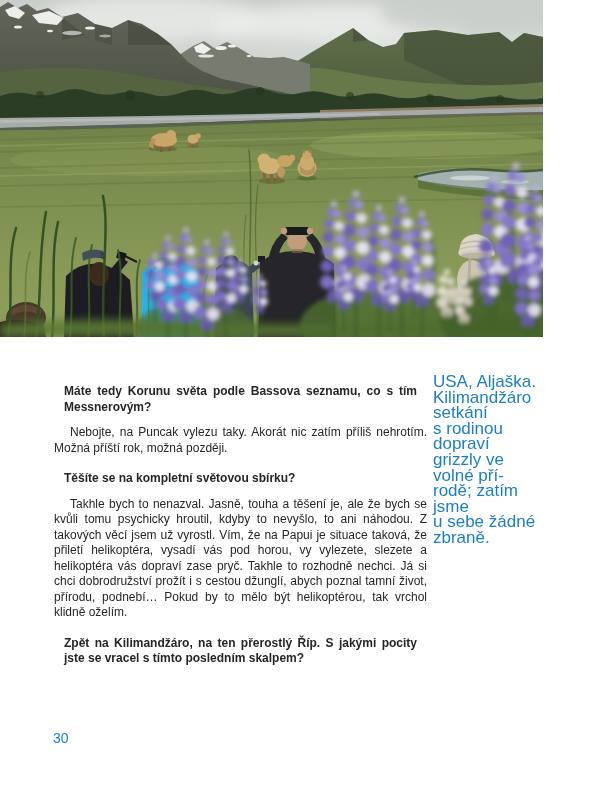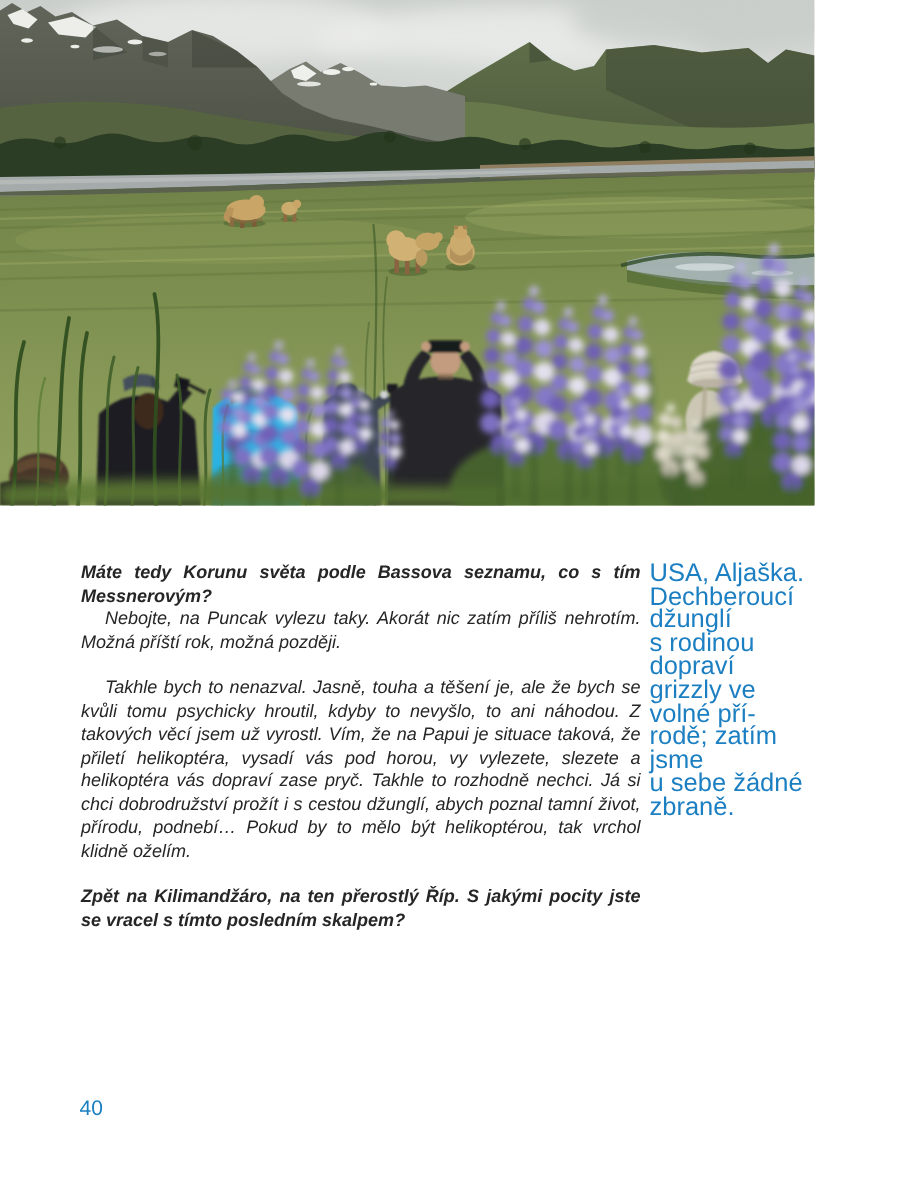--- a/index.html
+++ b/index.html
@@ -12,22 +12,22 @@
   }
   .photo{position:absolute;left:0;top:0;width:543px;height:337px;overflow:hidden;}
   .photo svg{display:block;}
   .article{
     position:absolute;left:54px;top:374px;width:373px;
     font-size:12px;line-height:15.5px;text-align:justify;
     color:var(--body-text);
   }
   .article section{margin:0;padding:0;}
   .article section + section{margin-top:15px;}
-  .q{margin:0;font-style:italic;font-weight:600;}
-  .a{margin:0;text-indent:16px;font-style:italic;}
+  .q{margin:10px;font-weight:600;}
+  .a{margin:0;text-indent:16px;}
   .caption{
     position:absolute;left:433px;top:374px;width:112px;
     font-size:17px;line-height:15.6px;color:var(--accent);
   }
   .pagenum{
     position:absolute;left:53px;top:730px;
     font-size:14px;color:var(--accent);
   }
 </style>
 </head>
@@ -323,33 +323,34 @@
     <use href="#rc1" transform="translate(536,188) scale(1.05)"></use>
     <use href="#rc1" transform="translate(528,238) scale(0.9)"></use>
     <use href="#rc2" transform="translate(489,262) scale(0.85)"></use>
     <use href="#rc2" transform="translate(543,230)"></use>
   </g>
 </svg>
 </div>
 
 <div class="caption">
   <div>USA, Aljaška.</div>
-  <div>Dechberoucí džunglí</div>
+  <div>Kilimandžáro setkání</div>
   <div>s rodinou dopraví</div>
   <div>grizzly ve volné pří-</div>
   <div>rodě; zatím jsme</div>
   <div>u sebe žádné zbraně.</div>
 </div>
 
 <div class="article">
   <section>
     <p class="q">Máte tedy Korunu světa podle Bassova seznamu, co s tím Messnerovým?</p>
     <p class="a">Nebojte, na Puncak vylezu taky. Akorát nic zatím příliš nehrotím. Možná příští rok, možná později.</p>
   </section>
   <section>
+    <p class="q">Těšíte se na kompletní světovou sbírku?</p>
     <p class="a">Takhle bych to nenazval. Jasně, touha a těšení je, ale že bych se kvůli tomu psychicky hroutil, kdyby to nevyšlo, to ani náhodou. Z takových věcí jsem už vyrostl. Vím, že na Papui je situace taková, že přiletí helikoptéra, vysadí vás pod horou, vy vylezete, slezete a helikoptéra vás dopraví zase pryč. Takhle to rozhodně nechci. Já si chci dobrodružství prožít i s cestou džunglí, abych poznal tamní život, přírodu, podnebí… Pokud by to mělo být helikoptérou, tak vrchol klidně oželím.</p>
   </section>
   <section>
     <p class="q">Zpět na Kilimandžáro, na ten přerostlý Říp. S jakými pocity jste se vracel s tímto posledním skalpem?</p>
   </section>
 </div>
 
-<div class="pagenum">40</div>
+<div class="pagenum">30</div>
 
 </body></html>

